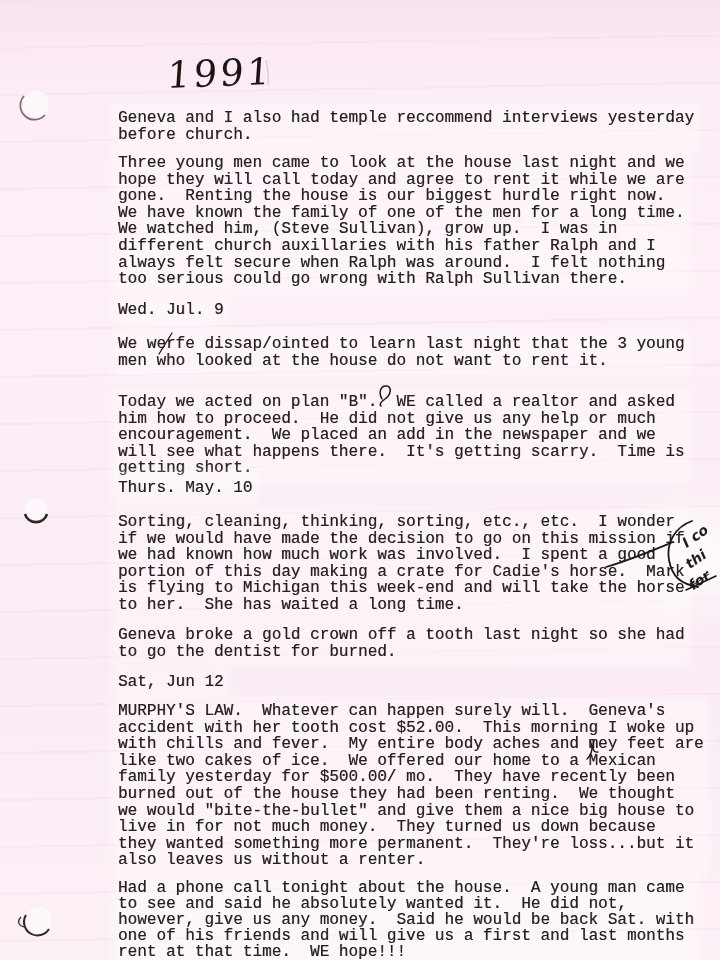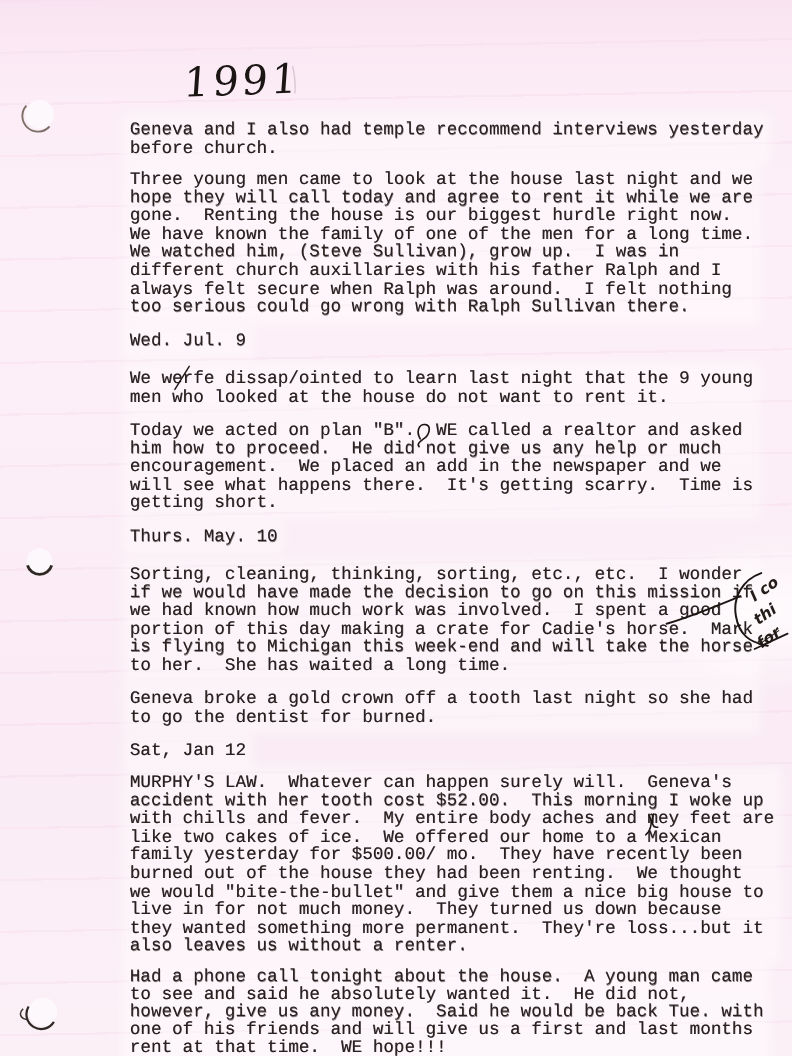--- a/index.html
+++ b/index.html
@@ -55,50 +55,50 @@
 before church.</div>
 <div class="tblock" style="top:155px">Three young men came to look at the house last night and we
 hope they will call today and agree to rent it while we are
 gone.  Renting the house is our biggest hurdle right now.
 We have known the family of one of the men for a long time.
 We watched him, (Steve Sullivan), grow up.  I was in
 different church auxillaries with his father Ralph and I
 always felt secure when Ralph was around.  I felt nothing
 too serious could go wrong with Ralph Sullivan there.</div>
 <div class="tblock" style="top:302px">Wed. Jul. 9</div>
-<div class="tblock" style="top:336px">We werfe dissap/ointed to learn last night that the 9 young
+<div class="tblock" style="top:336px">We werfe dissap/ointed to learn last night that the 3 young
 men who looked at the house do not want to rent it.</div>
-<div class="tblock" style="top:383px">Today we acted on plan "B".  WE called a realtor and asked
+<div class="tblock" style="top:394px">Today we acted on plan "B".  WE called a realtor and asked
 him how to proceed.  He did not give us any help or much
 encouragement.  We placed an add in the newspaper and we
 will see what happens there.  It's getting scarry.  Time is
 getting short.</div>
 <div class="tblock" style="top:480px">Thurs. May. 10</div>
 <div class="tblock" style="top:514px">Sorting, cleaning, thinking, sorting, etc., etc.  I wonder
 if we would have made the decision to go on this mission if
 we had known how much work was involved.  I spent a good
 portion of this day making a crate for Cadie's horse.  Mark
 is flying to Michigan this week-end and will take the horse
 to her.  She has waited a long time.</div>
 <div class="tblock" style="top:627px">Geneva broke a gold crown off a tooth last night so she had
 to go the dentist for burned.</div>
-<div class="tblock" style="top:674px">Sat, Jan 12</div>
+<div class="tblock" style="top:674px">Sat, Jun 12</div>
 <div class="tblock" style="top:703px">MURPHY'S LAW.  Whatever can happen surely will.  Geneva's
 accident with her tooth cost $52.00.  This morning I woke up
 with chills and fever.  My entire body aches and mey feet are
 like two cakes of ice.  We offered our home to a Mexican
 family yesterday for $500.00/ mo.  They have recently been
 burned out of the house they had been renting.  We thought
 we would "bite-the-bullet" and give them a nice big house to
 live in for not much money.  They turned us down because
 they wanted something more permanent.  They're loss...but it
 also leaves us without a renter.</div>
 <div class="tblock lh-tight" style="top:881px">Had a phone call tonight about the house.  A young man came
 to see and said he absolutely wanted it.  He did not,
-however, give us any money.  Said he would be back Tue. with
+however, give us any money.  Said he would be back Sat. with
 one of his friends and will give us a first and last months
 rent at that time.  WE hope!!!</div>
 
 <span class="margin-note-word" style="left:681px;top:528px">I co</span>
 <span class="margin-note-word" style="left:685px;top:551px">thi</span>
 <span class="margin-note-word note-strike" style="left:688px;top:572px">for</span>
 
 <svg class="overlay" width="720" height="960" viewBox="0 0 720 960">
 
   <path d="M266,60 C268,69 269,77 268,85" stroke="#c2aebb" stroke-width="1.2" fill="none" opacity="0.6"></path>

